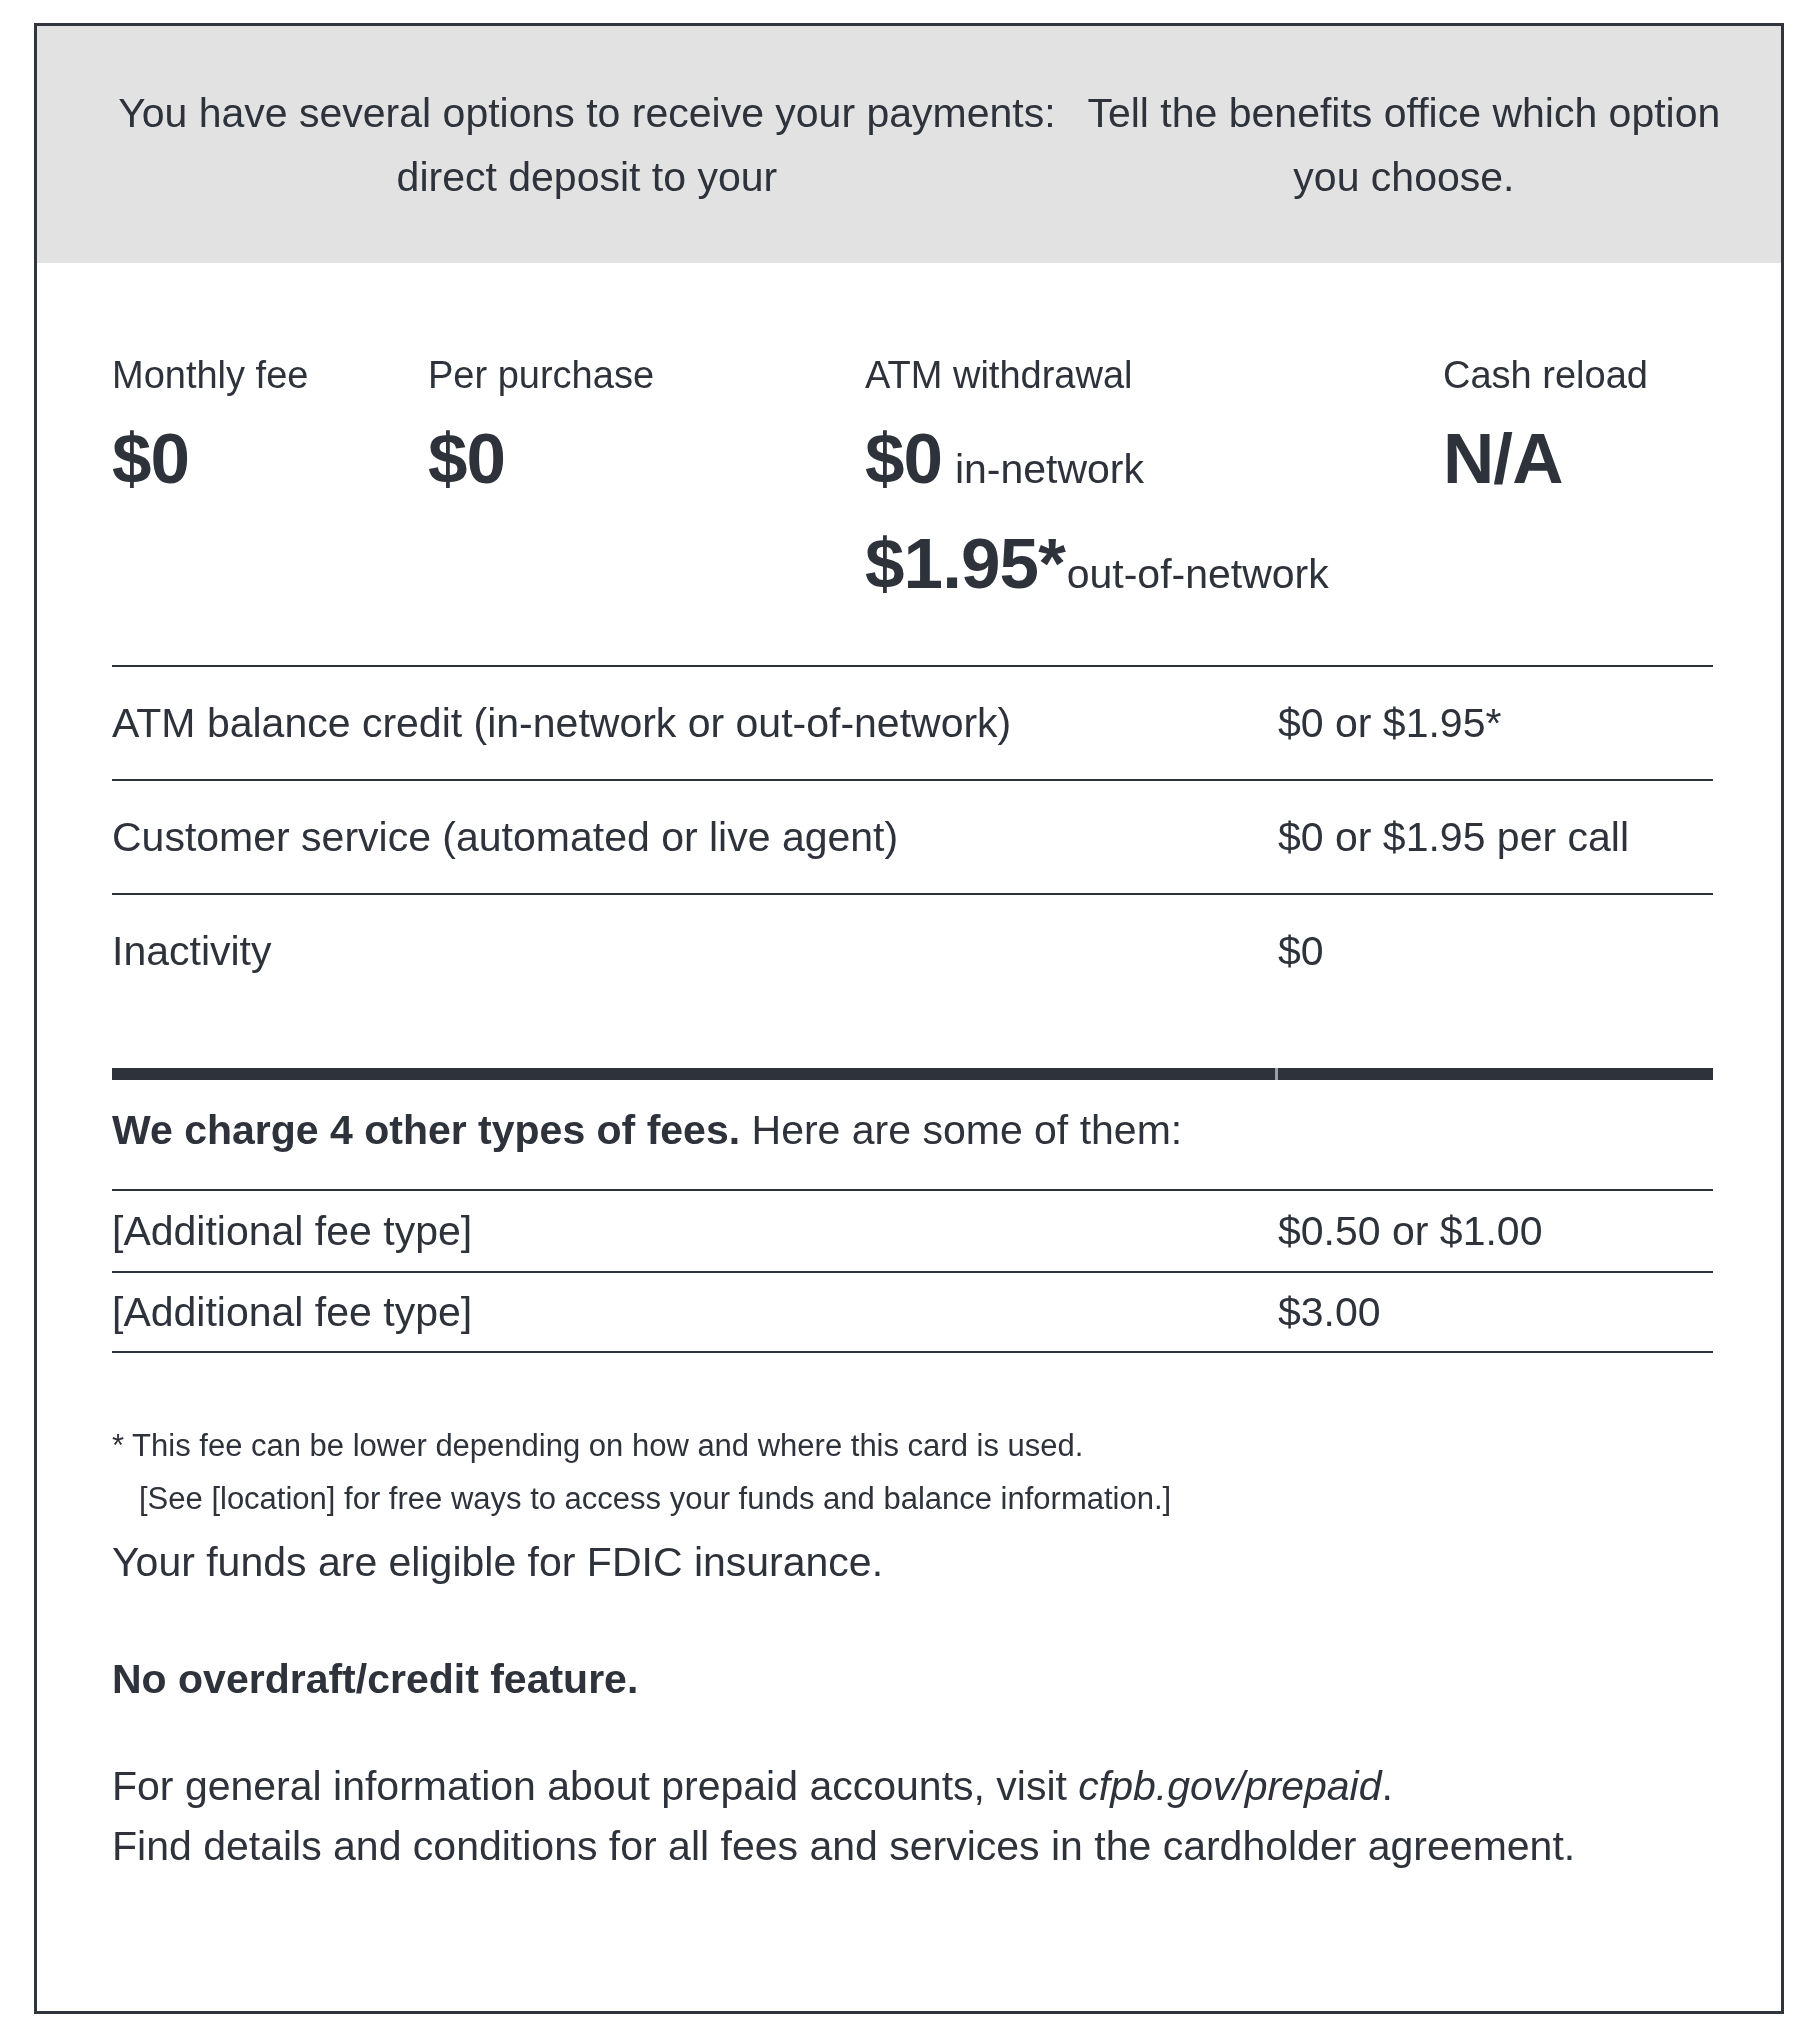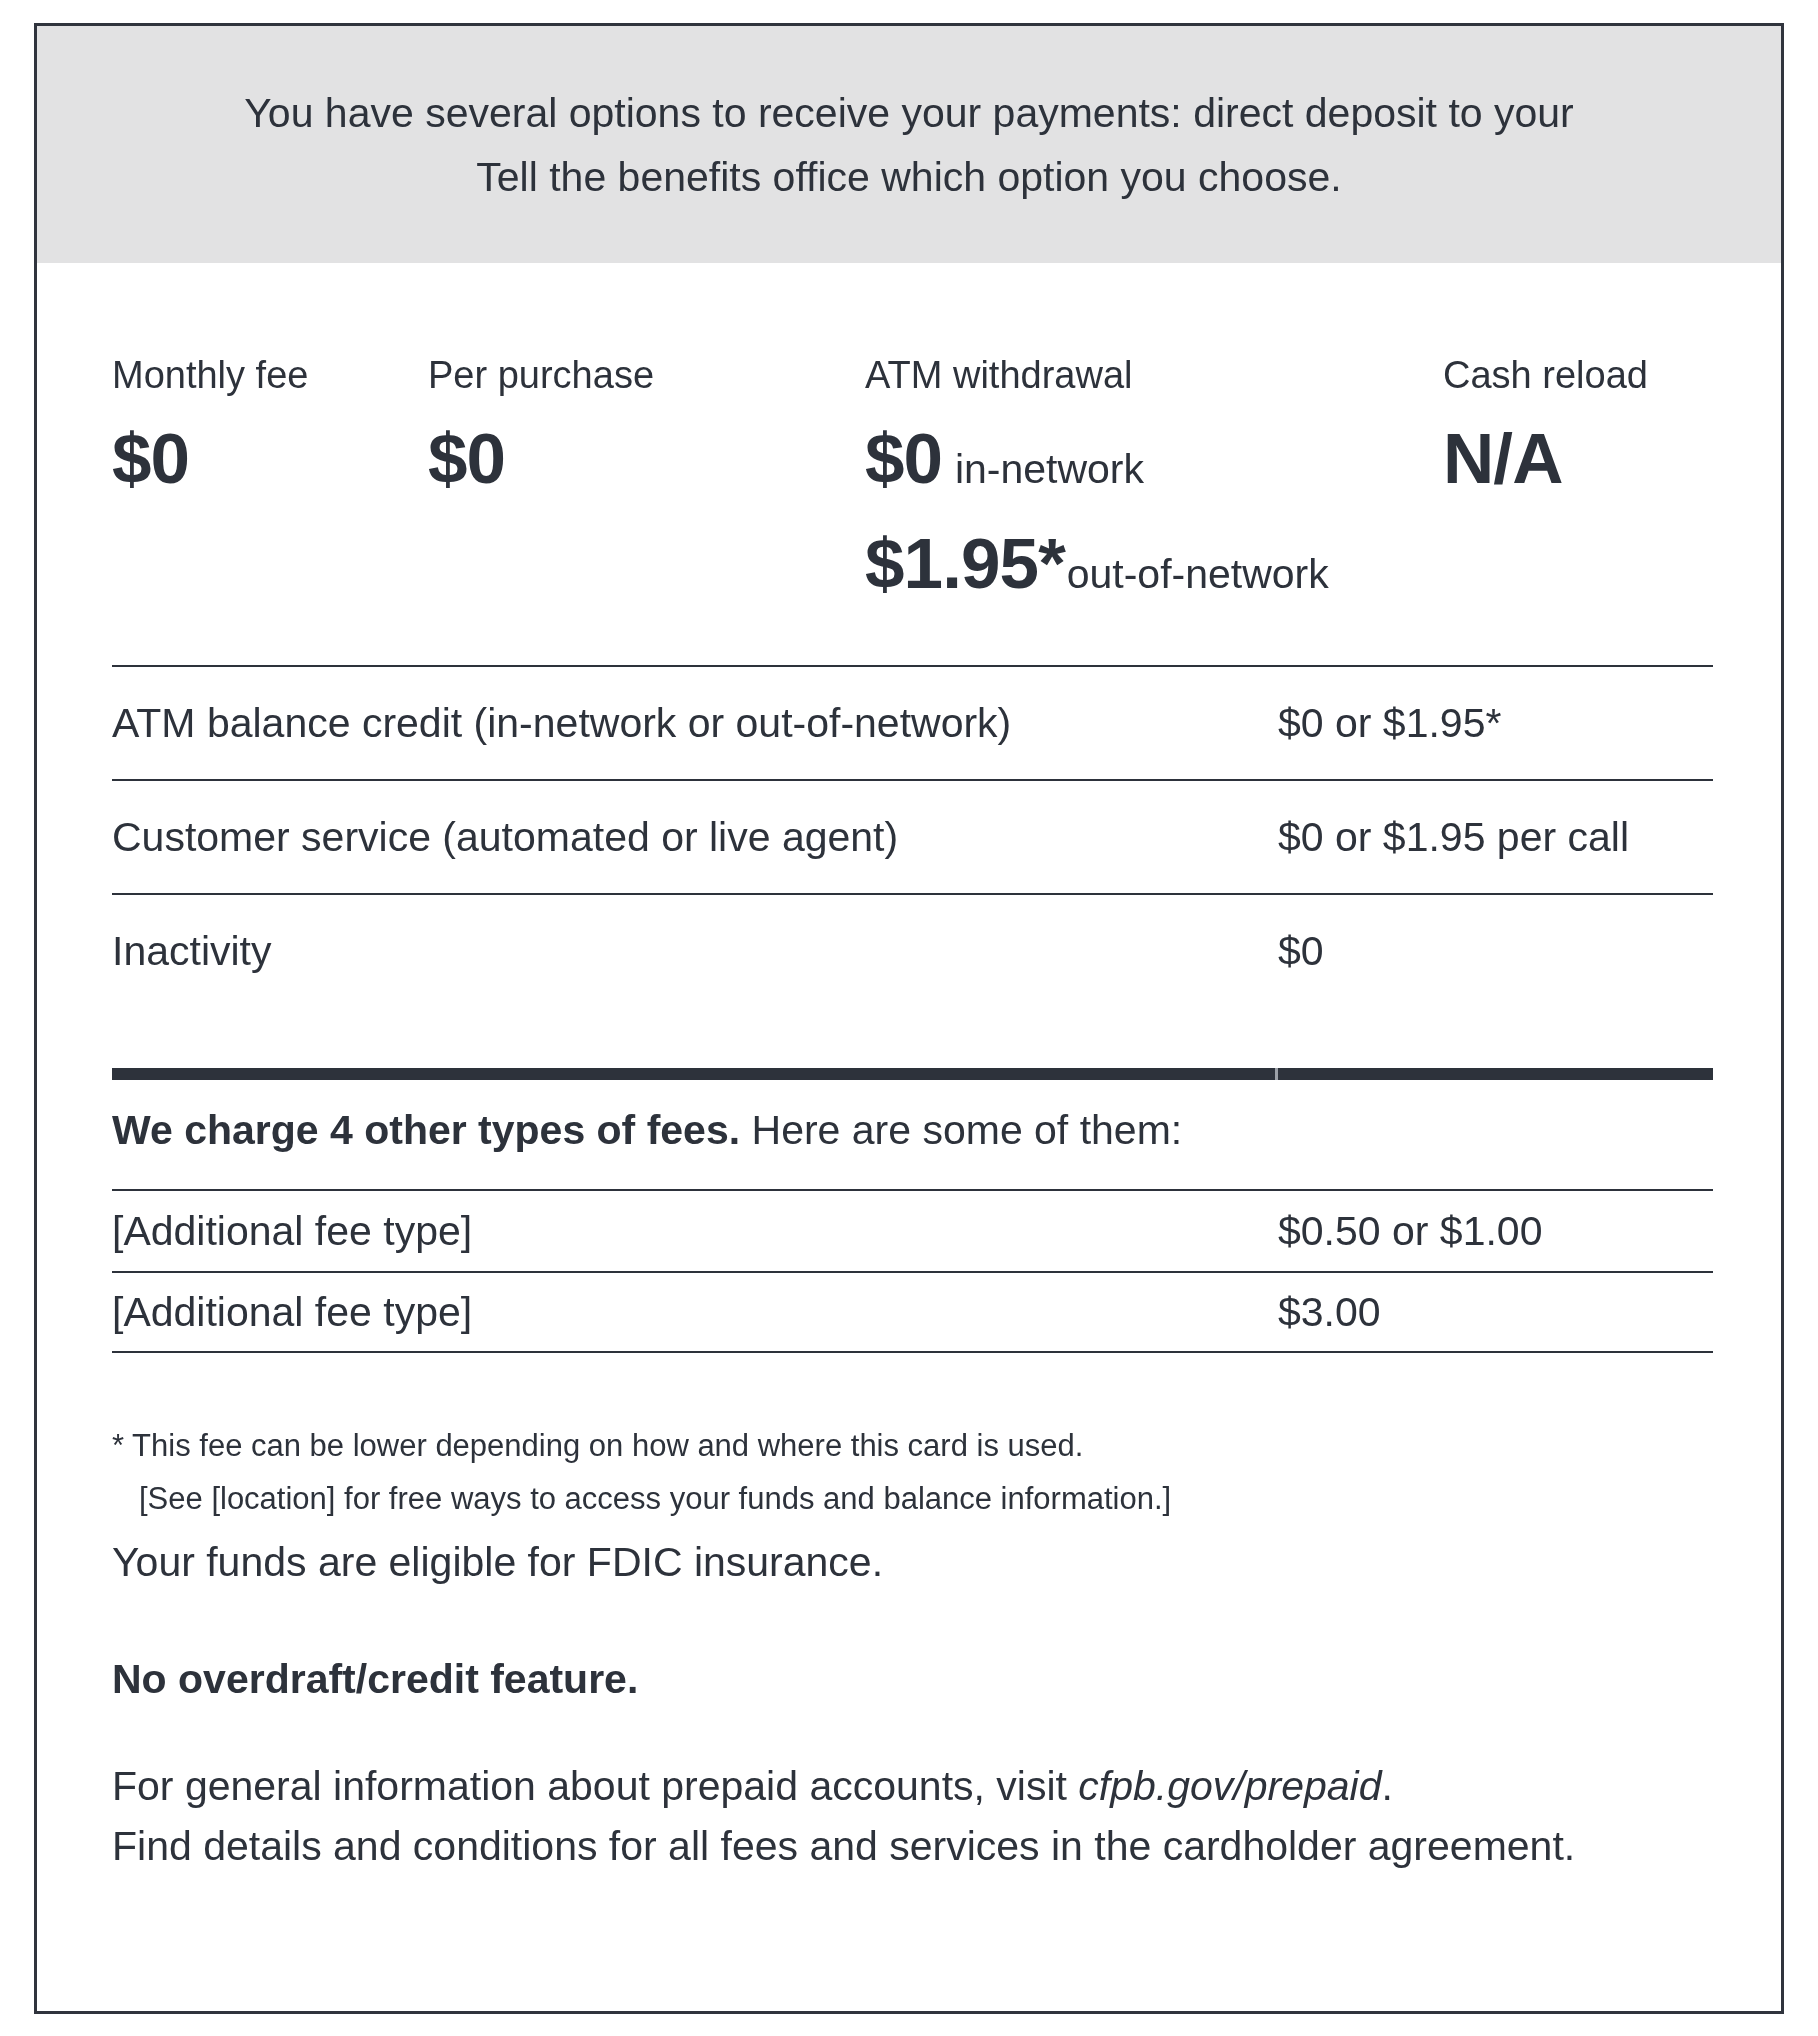--- a/index.html
+++ b/index.html
@@ -19,21 +19,20 @@
   .frame {
     position: absolute;
     left: 34px; top: 23px; right: 34px; bottom: 23px;
     border: 3.6px solid #30343d;
     background: #ffffff;
   }
   .banner {
     height: 237px;
     background: #e2e2e3;
     display: flex;
-    flex-direction: column;
     justify-content: center;
     align-items: center;
     text-align: center;
     font-size: 41px;
     line-height: 64px;
     padding: 0 55px;
   }
   .content {
     padding: 0 68px 0 75px;
   }

